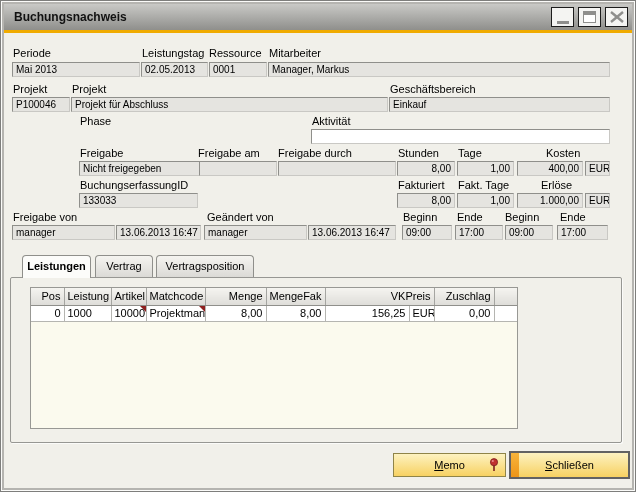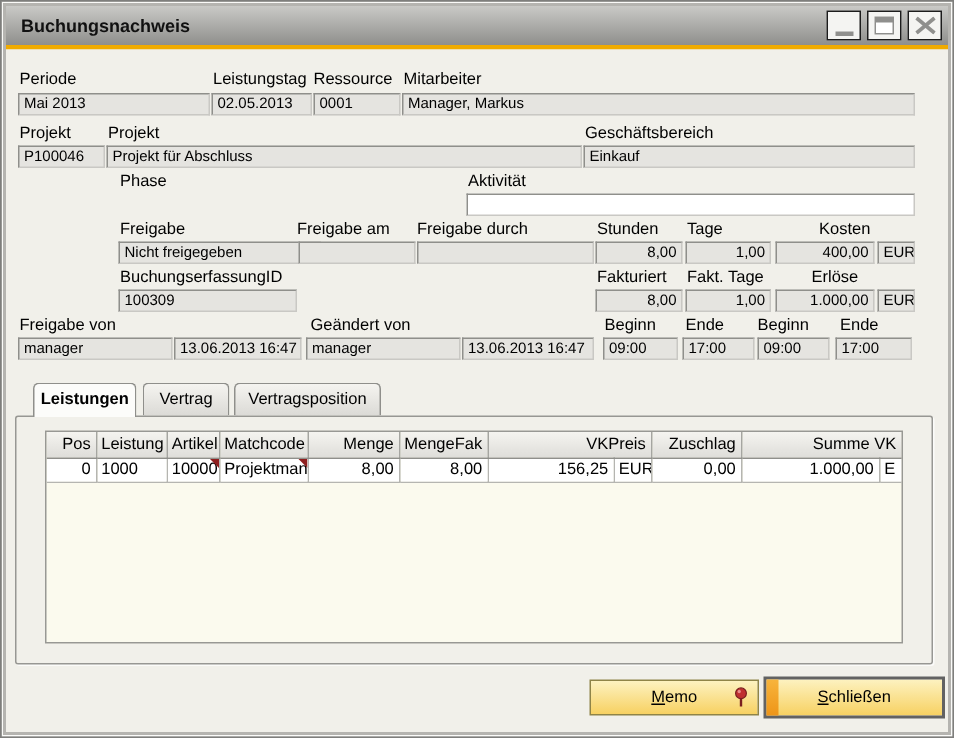--- a/index.html
+++ b/index.html
@@ -26,21 +26,21 @@
   .win-btn {
     width:23px; height:20px; background:#f4f4f2;
     border:1px solid #1c1c1c; display:flex; align-items:center; justify-content:center;
     cursor:pointer;
   }
   .glyph-min { width:12px; height:3px; background:#8f8f8d; margin-top:11px; }
   .glyph-max { width:13px; height:12px; border:1px solid #8f8f8d; border-top:4px solid #8f8f8d; background:#fff; }
 
   .accent-line { height:3px; background:#f0ab00; }
 
-  .content { position:absolute; left:0; top:29px; right:0; bottom:0; background:#f1f0ea; }
+  .content { position:absolute; left:0; top:29px; right:0; bottom:0; background:#f1f0ea;border-radius:16px; }
 
   .lbl { position:absolute; font-size:11px; color:#000; white-space:nowrap; }
   .fld {
     position:absolute; height:15px; font-size:10px; line-height:13px;
     background:#e5e4e0; color:#000;
     border:1px solid; border-color:#8f8f8b #c9c8c4 #c9c8c4 #8f8f8b;
     padding:0 3px; white-space:nowrap; overflow:hidden;
   }
   .fld.white { background:#ffffff; }
   .fld.num { text-align:right; }
@@ -54,21 +54,21 @@
   }
   .tab.active { background:#fcfcfa; height:23px; z-index:3; font-weight:bold; }
 
   .groupbox {
     position:absolute; left:6px; top:244px; width:612px; height:166px;
     border:1px solid #979793; border-radius:2px; background:#f1f0ea;
     box-shadow:1px 1px 0 #fbfbf9; z-index:2;
   }
 
   .table-area {
-    position:absolute; left:19px; top:9px; width:572px; height:142px;
+    position:absolute; left:19px; top:9px; width:488px; height:142px;
     border:1px solid #989894; background:#fbfaee; overflow:hidden;
   }
   table.grid { border-collapse:collapse; table-layout:fixed; width:570px; font-size:11px; }
   table.grid th {
     height:17px; font-weight:normal; color:#000;
     background:linear-gradient(#f5f4f0,#deddd9);
     border-right:1px solid #a5a5a1; border-bottom:1px solid #8f8f8b;
     padding:0 3px; text-align:left; white-space:nowrap; overflow:hidden;
   }
   table.grid td {
@@ -164,21 +164,21 @@
       <div class="fld" style="left:274px;top:128px;width:118px"></div>
       <div class="fld num" style="left:393px;top:128px;width:58px">8,00</div>
       <div class="fld num" style="left:453px;top:128px;width:57px">1,00</div>
       <div class="fld num" style="left:513px;top:128px;width:66px">400,00</div>
       <div class="fld" style="left:581px;top:128px;width:25px">EUR</div>
 
       <span class="lbl" style="left:76px;top:146px">BuchungserfassungID</span>
       <span class="lbl" style="left:394px;top:146px">Fakturiert</span>
       <span class="lbl" style="left:454px;top:146px">Fakt. Tage</span>
       <span class="lbl" style="left:537px;top:146px">Erlöse</span>
-      <div class="fld" style="left:75px;top:160px;width:119px">100309</div>
+      <div class="fld" style="left:75px;top:160px;width:119px">133033</div>
       <div class="fld num" style="left:393px;top:160px;width:58px">8,00</div>
       <div class="fld num" style="left:453px;top:160px;width:57px">1,00</div>
       <div class="fld num" style="left:513px;top:160px;width:66px">1.000,00</div>
       <div class="fld" style="left:581px;top:160px;width:25px">EUR</div>
 
       <span class="lbl" style="left:9px;top:178px">Freigabe von</span>
       <span class="lbl" style="left:203px;top:178px">Geändert von</span>
       <span class="lbl" style="left:399px;top:178px">Beginn</span>
       <span class="lbl" style="left:453px;top:178px">Ende</span>
       <span class="lbl" style="left:501px;top:178px">Beginn</span>

